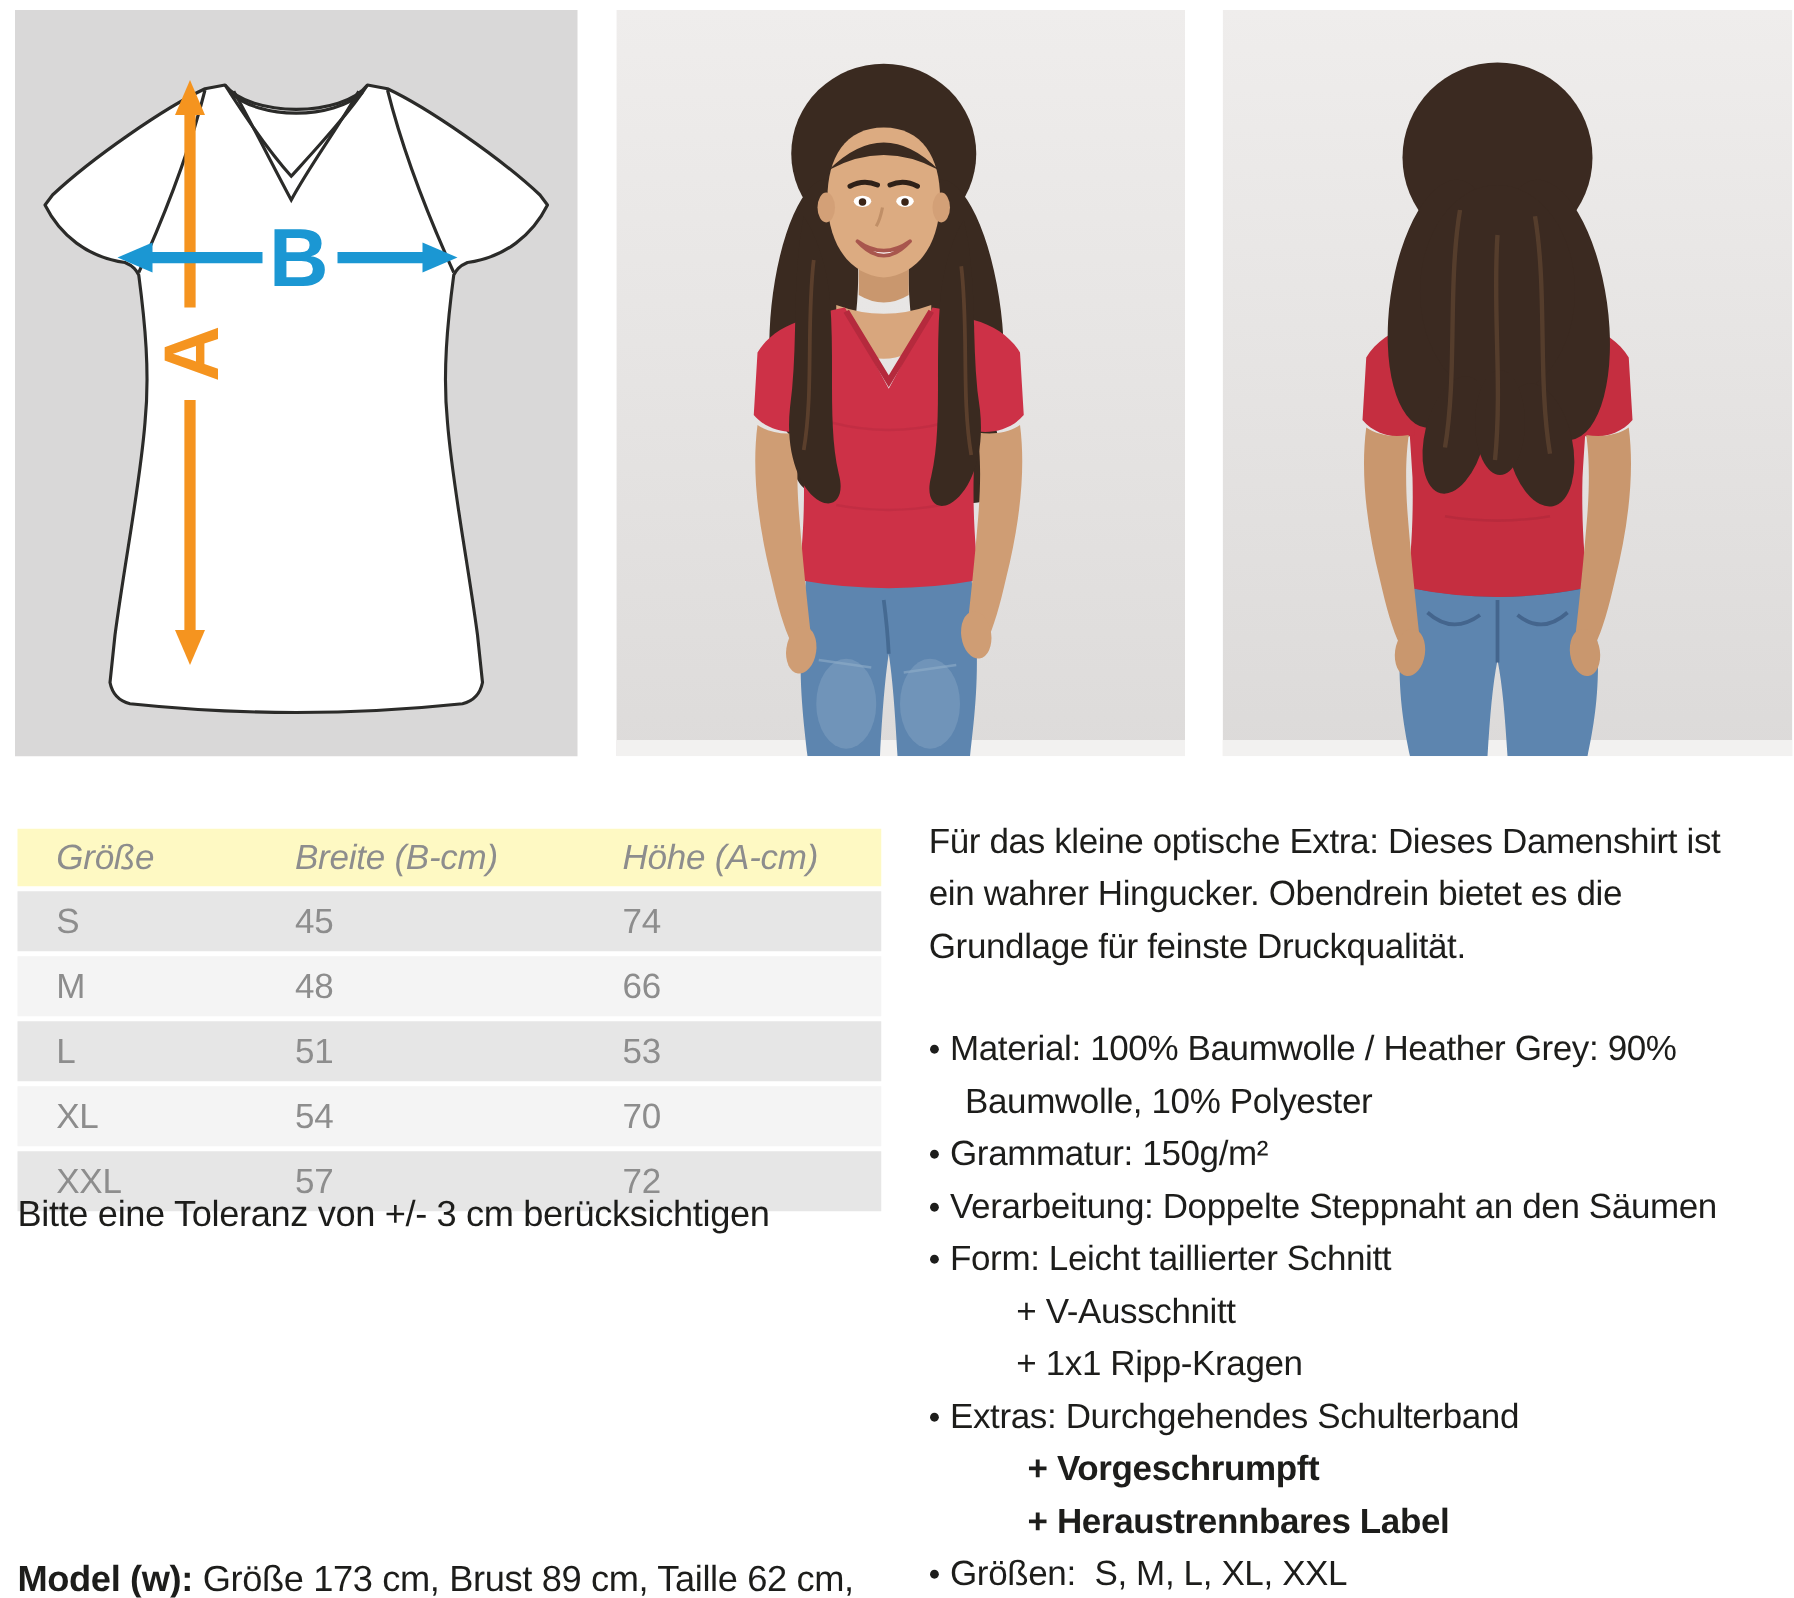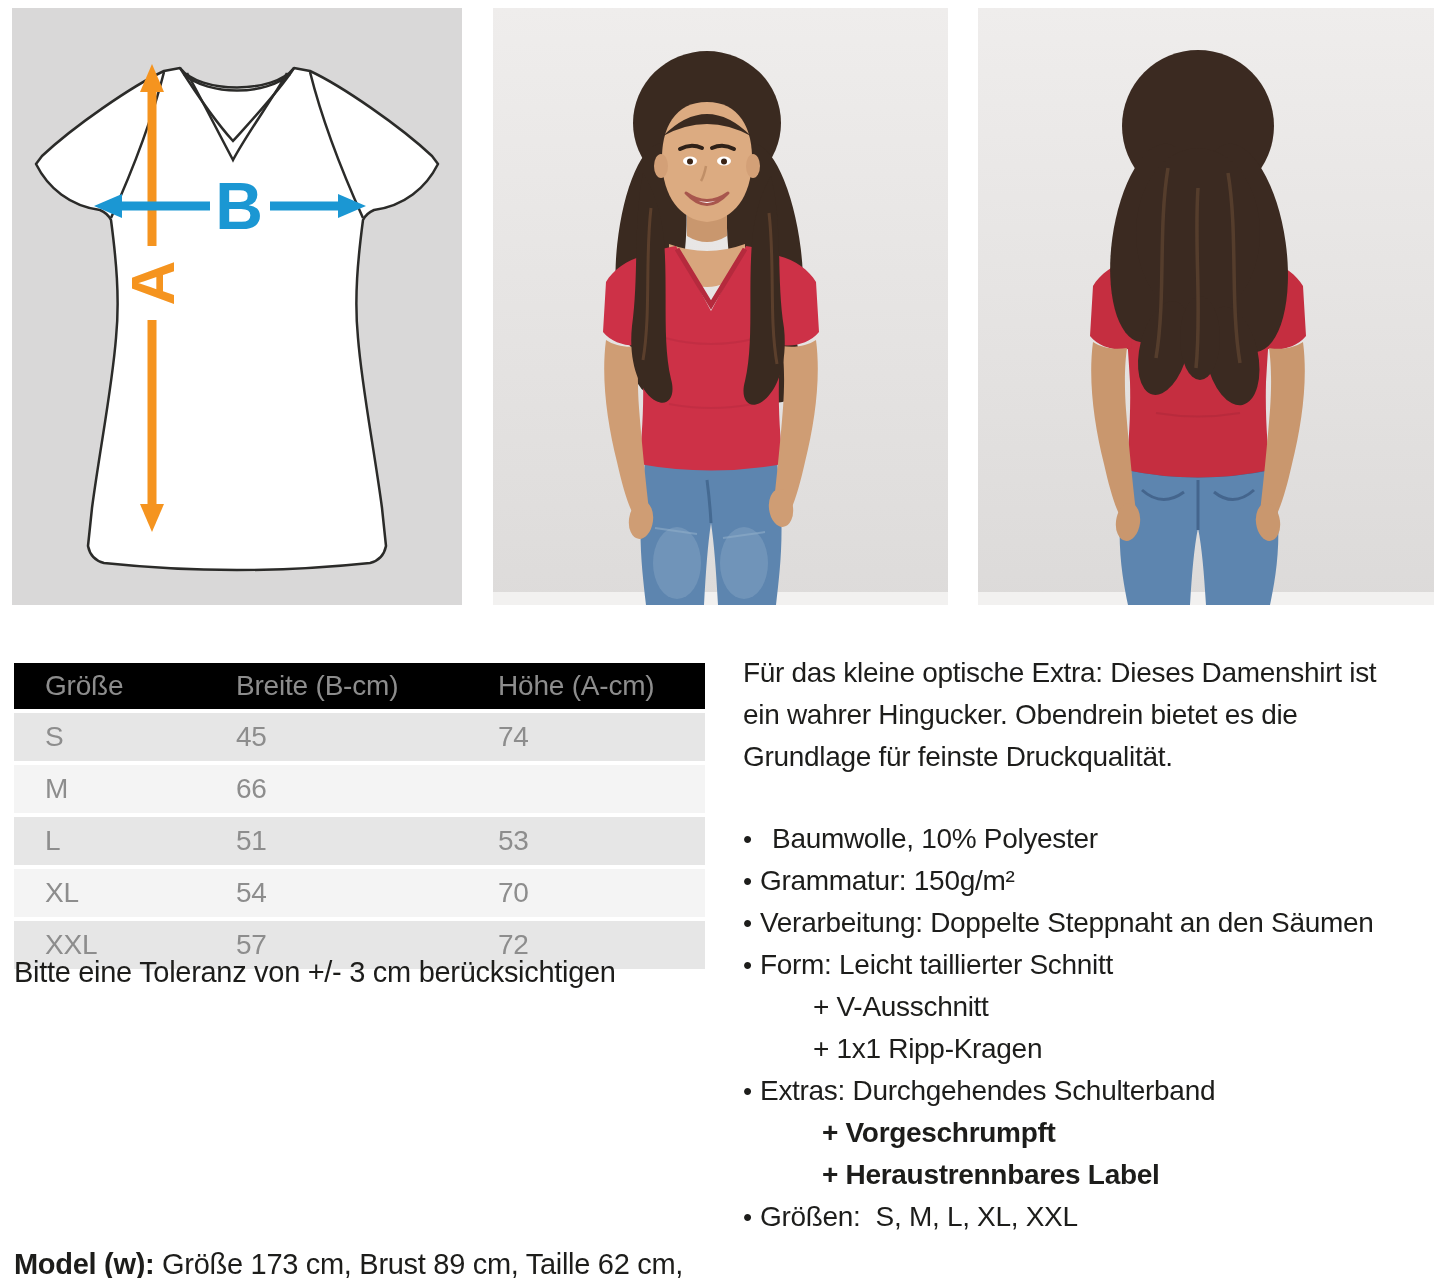--- a/index.html
+++ b/index.html
@@ -10,21 +10,21 @@
   .panel{position:absolute;top:8px;height:597px;overflow:hidden;}
   #diagram-panel{left:12px;width:450px;background:#d9d8d8;}
   #photo-front{left:493px;width:455px;}
   #photo-back{left:978px;width:456px;}
 
   .size-table{position:absolute;left:14px;top:663px;width:691px;
     font-size:28px;color:#8d8d8d;letter-spacing:-0.2px;}
   .trow{display:grid;grid-template-columns:222px 262px auto;height:48px;
     align-items:center;background:#e6e6e6;margin-top:4px;}
   .trow.light{background:#f4f4f4;}
-  .trow.thead{height:46px;margin-top:0;background:#000000;}
+  .trow.thead{height:46px;margin-top:0;background:#fef9c3;font-style:italic;}
   .tcell:first-child{padding-left:31px;}
 
   .note{position:absolute;left:14px;top:956px;font-size:29px;letter-spacing:-0.3px;}
 
   .model{position:absolute;left:14px;top:1152px;font-size:29px;line-height:45px;
     letter-spacing:-0.3px;white-space:pre;}
   .model .lbl{font-weight:bold;}
 
   .desc{position:absolute;left:743px;top:652px;width:692px;font-size:28px;
     line-height:42px;letter-spacing:-0.3px;}
@@ -178,20 +178,21 @@
     <div class="tcell">Breite (B-cm)</div>
     <div class="tcell">Höhe (A-cm)</div>
   </div>
   <div class="trow">
     <div class="tcell">S</div>
     <div class="tcell">45</div>
     <div class="tcell">74</div>
   </div>
   <div class="trow light">
     <div class="tcell">M</div>
+    <div class="tcell">48</div>
     <div class="tcell">66</div>
   </div>
   <div class="trow">
     <div class="tcell">L</div>
     <div class="tcell">51</div>
     <div class="tcell">53</div>
   </div>
   <div class="trow light">
     <div class="tcell">XL</div>
     <div class="tcell">54</div>
@@ -209,21 +210,21 @@
 <div class="model">
   <div><span class="lbl">Model (w):</span><span> Größe 173 cm, Brust 89 cm, Taille 62 cm,</span></div>
   
 </div>
 
 <div class="desc">
   <div class="dline">Für das kleine optische Extra: Dieses Damenshirt ist</div>
   <div class="dline">ein wahrer Hingucker. Obendrein bietet es die</div>
   <div class="dline">Grundlage für feinste Druckqualität.</div>
   <div class="gap"></div>
-  <div class="dline b"><span class="dot">•</span></div>
+  <div class="dline b"><span class="dot">•</span><span>Material: 100% Baumwolle / Heather Grey: 90%</span></div>
   <div class="dline cont">Baumwolle, 10% Polyester</div>
   <div class="dline b"><span class="dot">•</span><span>Grammatur: 150g/m²</span></div>
   <div class="dline b"><span class="dot">•</span><span>Verarbeitung: Doppelte Steppnaht an den Säumen</span></div>
   <div class="dline b"><span class="dot">•</span><span>Form: Leicht taillierter Schnitt</span></div>
   <div class="dline sub">+ V-Ausschnitt</div>
   <div class="dline sub">+ 1x1 Ripp-Kragen</div>
   <div class="dline b"><span class="dot">•</span><span>Extras: Durchgehendes Schulterband</span></div>
   <div class="dline sub2">+ Vorgeschrumpft</div>
   <div class="dline sub2">+ Heraustrennbares Label</div>
   <div class="dline b"><span class="dot">•</span><span>Größen:  S, M, L, XL, XXL</span></div>

